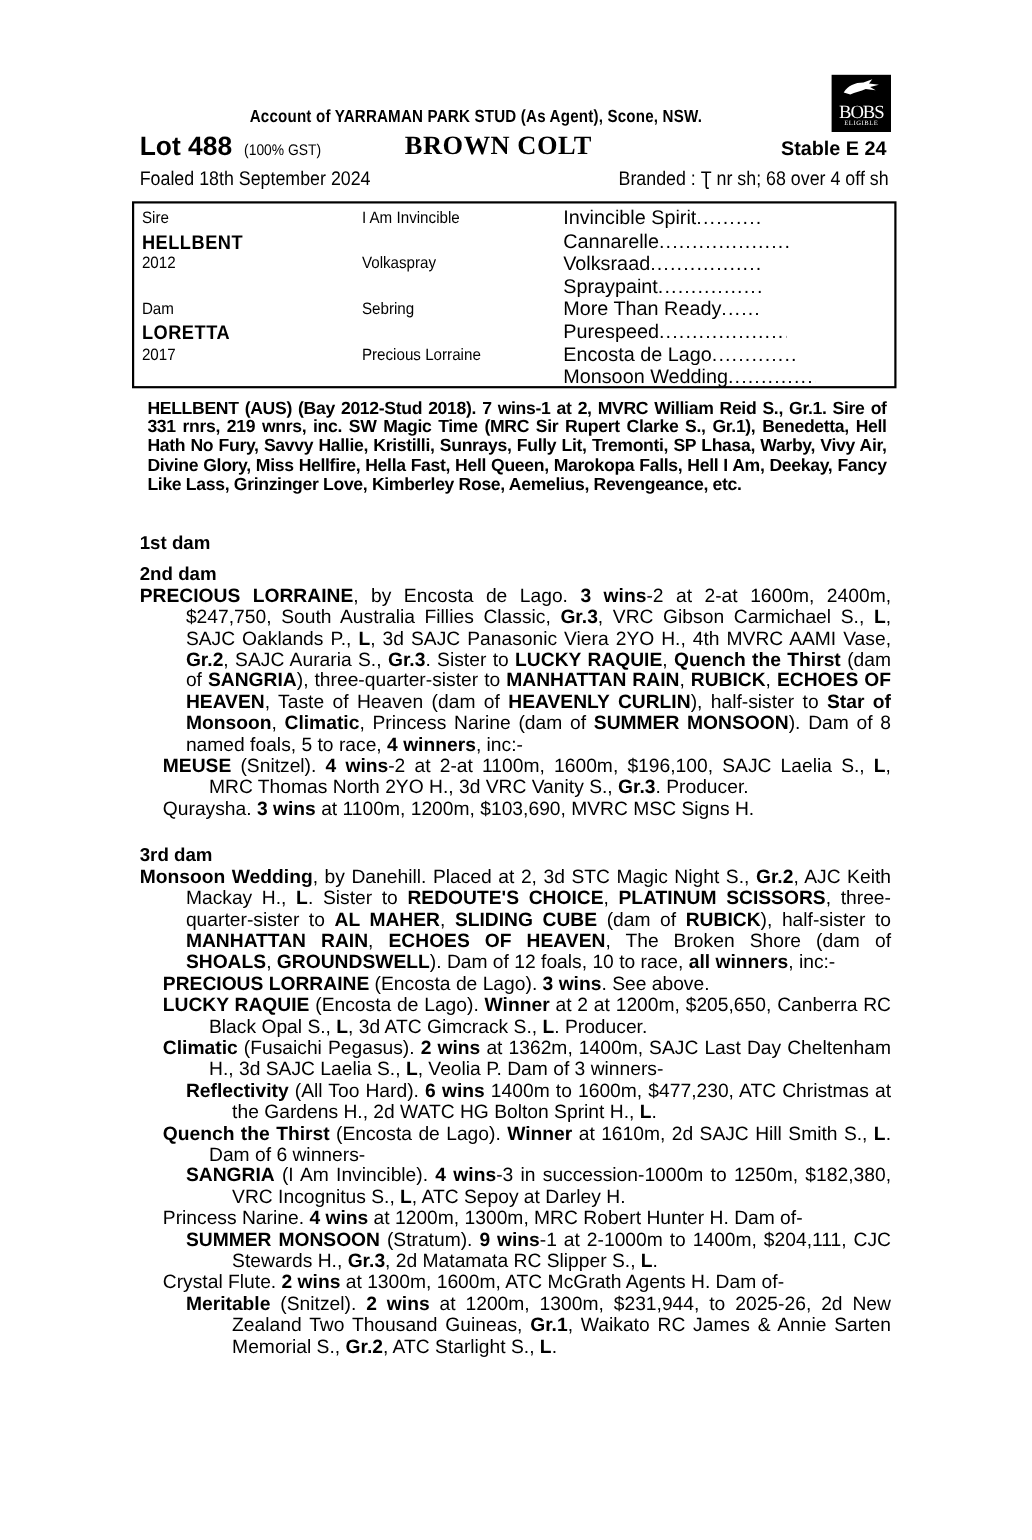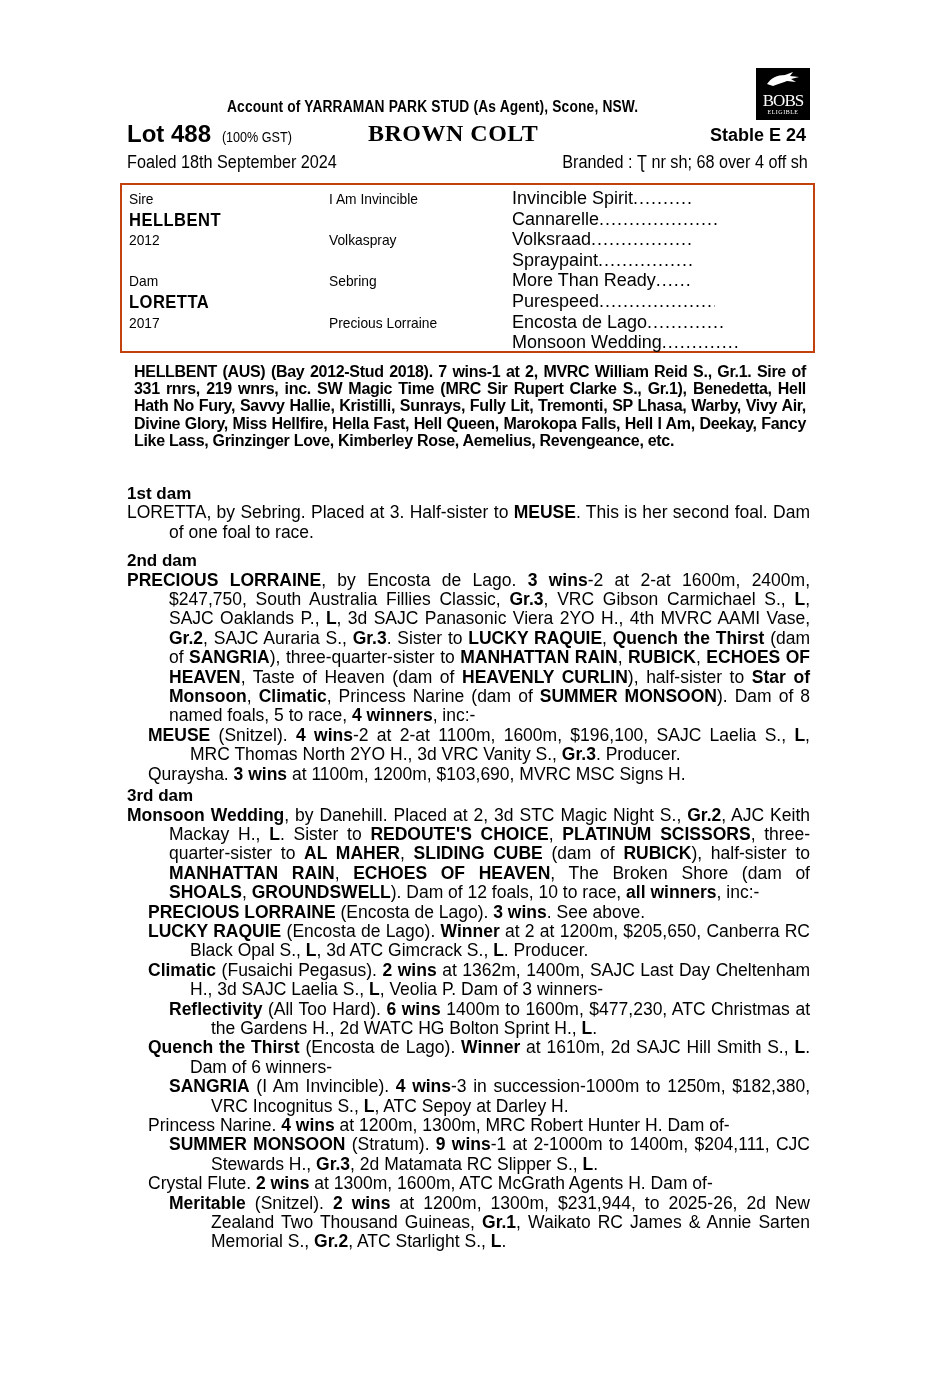--- a/index.html
+++ b/index.html
@@ -9,21 +9,21 @@
   .logo .bobs { font-family:"Liberation Serif", serif; font-size:17px; line-height:15px; letter-spacing:-1px; }
   .logo .elig { font-family:"Liberation Serif", serif; font-size:6px; letter-spacing:0.5px; line-height:9px; }
   .account { position:absolute; left:227px; top:98px; font-family:"Liberation Sans", sans-serif; font-weight:bold; font-size:16px; transform:scaleX(0.86); transform-origin:left top; letter-spacing:0.2px; }
   .lotline { position:absolute; left:127px; top:120px; width:683px; height:30px; }
   .lot { position:absolute; left:0; top:0; font-weight:900; font-size:24px; }
   .gst { font-weight:normal; font-size:14px; transform:scaleX(0.9); display:inline-block; }
   .colt { position:absolute; left:241px; top:0; font-weight:900; font-size:24px; letter-spacing:0.5px;font-family:Liberation Serif, serif; }
   .stable { position:absolute; right:4px; top:5px; font-weight:900; font-size:18px; }
   .foaled { position:absolute; left:127px; top:152px; font-size:18px; transform:scaleX(0.9); transform-origin:left top; }
   .branded { position:absolute; right:130px; top:152px; font-size:18px; transform:scaleX(0.9); transform-origin:right top; }
-  .pedigree { position:absolute; left:120px; top:183px; width:695px; height:170px; border:2px solid #c2410c; box-sizing:border-box; }
+  .pedigree { position:absolute; left:120px; top:183px; width:695px; height:170px; border:2px solid #000000; box-sizing:border-box; }
   .ped-col { position:absolute; top:4px; font-size:15px; transform:scaleX(0.92); transform-origin:left top; }
   .ped-row { height:20.6px; line-height:20.6px; white-space:nowrap; }
   .ped-big { font-weight:900; font-size:18px; letter-spacing:0.5px; }
   .ped-c3 { position:absolute; left:390px; top:3px; width:294px; font-size:18px; }
   .c3row { display:flex; height:20.6px; line-height:20.6px; white-space:nowrap; overflow:hidden; }
   .c3row .l { flex:none; }
   .c3row .dots { flex:1; overflow:hidden; letter-spacing:1px; }
   .c3row .dots::after { content:"................................................................................"; }
   .c3row .r { flex:none;margin-top:46px; }
   .c3row .r.bold { font-weight:900; }
@@ -120,26 +120,25 @@
         <span class="dots"></span>
         <span class="r">Danehill</span>
       </div>
     </div>
 </div>
 
 <div class="sire-para">HELLBENT (AUS) (Bay 2012-Stud 2018). 7 wins-1 at 2, MVRC William Reid S., Gr.1. Sire of 331 rnrs, 219 wnrs, inc. SW Magic Time (MRC Sir Rupert Clarke S., Gr.1), Benedetta, Hell Hath No Fury, Savvy Hallie, Kristilli, Sunrays, Fully Lit, Tremonti, SP Lhasa, Warby, Vivy Air, Divine Glory, Miss Hellfire, Hella Fast, Hell Queen, Marokopa Falls, Hell I Am, Deekay, Fancy Like Lass, Grinzinger Love, Kimberley Rose, Aemelius, Revengeance, etc.</div>
 
 <div class="sec" id="sections" style="top:484px;">
     <h3>1st dam</h3>
-    <p class="p i0"><span>LORETTA, by Sebring. Placed at 3. Half-sister to </span><span class="b">MEUSE</span><span>. This is her second foal. Dam of one foal to race.</span></p>
     <h3 style="margin-top: 9px;">2nd dam</h3>
     <p class="p i0"><span class="b">PRECIOUS LORRAINE</span><span>, by Encosta de Lago. </span><span class="b">3 wins</span><span>-2 at 2-at 1600m, 2400m, $247,750, South Australia Fillies Classic, </span><span class="b">Gr.3</span><span>, VRC Gibson Carmichael S., </span><span class="b">L</span><span>, SAJC Oaklands P., </span><span class="b">L</span><span>, 3d SAJC Panasonic Viera 2YO H., 4th MVRC AAMI Vase, </span><span class="b">Gr.2</span><span>, SAJC Auraria S., </span><span class="b">Gr.3</span><span>. Sister to </span><span class="b">LUCKY RAQUIE</span><span>, </span><span class="b">Quench the Thirst</span><span> (dam of </span><span class="b">SANGRIA</span><span>), three-quarter-sister to </span><span class="b">MANHATTAN RAIN</span><span>, </span><span class="b">RUBICK</span><span>, </span><span class="b">ECHOES OF HEAVEN</span><span>, Taste of Heaven (dam of </span><span class="b">HEAVENLY CURLIN</span><span>), half-sister to </span><span class="b">Star of Monsoon</span><span>, </span><span class="b">Climatic</span><span>, Princess Narine (dam of </span><span class="b">SUMMER MONSOON</span><span>). Dam of 8 named foals, 5 to race, </span><span class="b">4 winners</span><span>, inc:-</span></p>
     <p class="p i1"><span class="b">MEUSE</span><span> (Snitzel). </span><span class="b">4 wins</span><span>-2 at 2-at 1100m, 1600m, $196,100, SAJC Laelia S., </span><span class="b">L</span><span>, MRC Thomas North 2YO H., 3d VRC Vanity S., </span><span class="b">Gr.3</span><span>. Producer.</span></p>
     <p class="p i1"><span>Quraysha. </span><span class="b">3 wins</span><span> at 1100m, 1200m, $103,690, MVRC MSC Signs H.</span></p>
-    <h3 style="margin-top: 2px;">3rd dam</h3>
+    <h3 style="margin-top: 23px;">3rd dam</h3>
     <p class="p i0"><span class="b">Monsoon Wedding</span><span>, by Danehill. Placed at 2, 3d STC Magic Night S., </span><span class="b">Gr.2</span><span>, AJC Keith Mackay H., </span><span class="b">L</span><span>. Sister to </span><span class="b">REDOUTE'S CHOICE</span><span>, </span><span class="b">PLATINUM SCISSORS</span><span>, three-quarter-sister to </span><span class="b">AL MAHER</span><span>, </span><span class="b">SLIDING CUBE</span><span> (dam of </span><span class="b">RUBICK</span><span>), half-sister to </span><span class="b">MANHATTAN RAIN</span><span>, </span><span class="b">ECHOES OF HEAVEN</span><span>, The Broken Shore (dam of </span><span class="b">SHOALS</span><span>, </span><span class="b">GROUNDSWELL</span><span>). Dam of 12 foals, 10 to race, </span><span class="b">all winners</span><span>, inc:-</span></p>
     <p class="p i1"><span class="b">PRECIOUS LORRAINE</span><span> (Encosta de Lago). </span><span class="b">3 wins</span><span>. See above.</span></p>
     <p class="p i1"><span class="b">LUCKY RAQUIE</span><span> (Encosta de Lago). </span><span class="b">Winner</span><span> at 2 at 1200m, $205,650, Canberra RC Black Opal S., </span><span class="b">L</span><span>, 3d ATC Gimcrack S., </span><span class="b">L</span><span>. Producer.</span></p>
     <p class="p i1"><span class="b">Climatic</span><span> (Fusaichi Pegasus). </span><span class="b">2 wins</span><span> at 1362m, 1400m, SAJC Last Day Cheltenham H., 3d SAJC Laelia S., </span><span class="b">L</span><span>, Veolia P. Dam of 3 winners-</span></p>
     <p class="p i2"><span class="b">Reflectivity</span><span> (All Too Hard). </span><span class="b">6 wins</span><span> 1400m to 1600m, $477,230, ATC Christmas at the Gardens H., 2d WATC HG Bolton Sprint H., </span><span class="b">L</span><span>.</span></p>
     <p class="p i1"><span class="b">Quench the Thirst</span><span> (Encosta de Lago). </span><span class="b">Winner</span><span> at 1610m, 2d SAJC Hill Smith S., </span><span class="b">L</span><span>. Dam of 6 winners-</span></p>
     <p class="p i2"><span class="b">SANGRIA</span><span> (I Am Invincible). </span><span class="b">4 wins</span><span>-3 in succession-1000m to 1250m, $182,380, VRC Incognitus S., </span><span class="b">L</span><span>, ATC Sepoy at Darley H.</span></p>
     <p class="p i1"><span>Princess Narine. </span><span class="b">4 wins</span><span> at 1200m, 1300m, MRC Robert Hunter H. Dam of-</span></p>
     <p class="p i2"><span class="b">SUMMER MONSOON</span><span> (Stratum). </span><span class="b">9 wins</span><span>-1 at 2-1000m to 1400m, $204,111, CJC Stewards H., </span><span class="b">Gr.3</span><span>, 2d Matamata RC Slipper S., </span><span class="b">L</span><span>.</span></p>
     <p class="p i1"><span>Crystal Flute. </span><span class="b">2 wins</span><span> at 1300m, 1600m, ATC McGrath Agents H. Dam of-</span></p>

